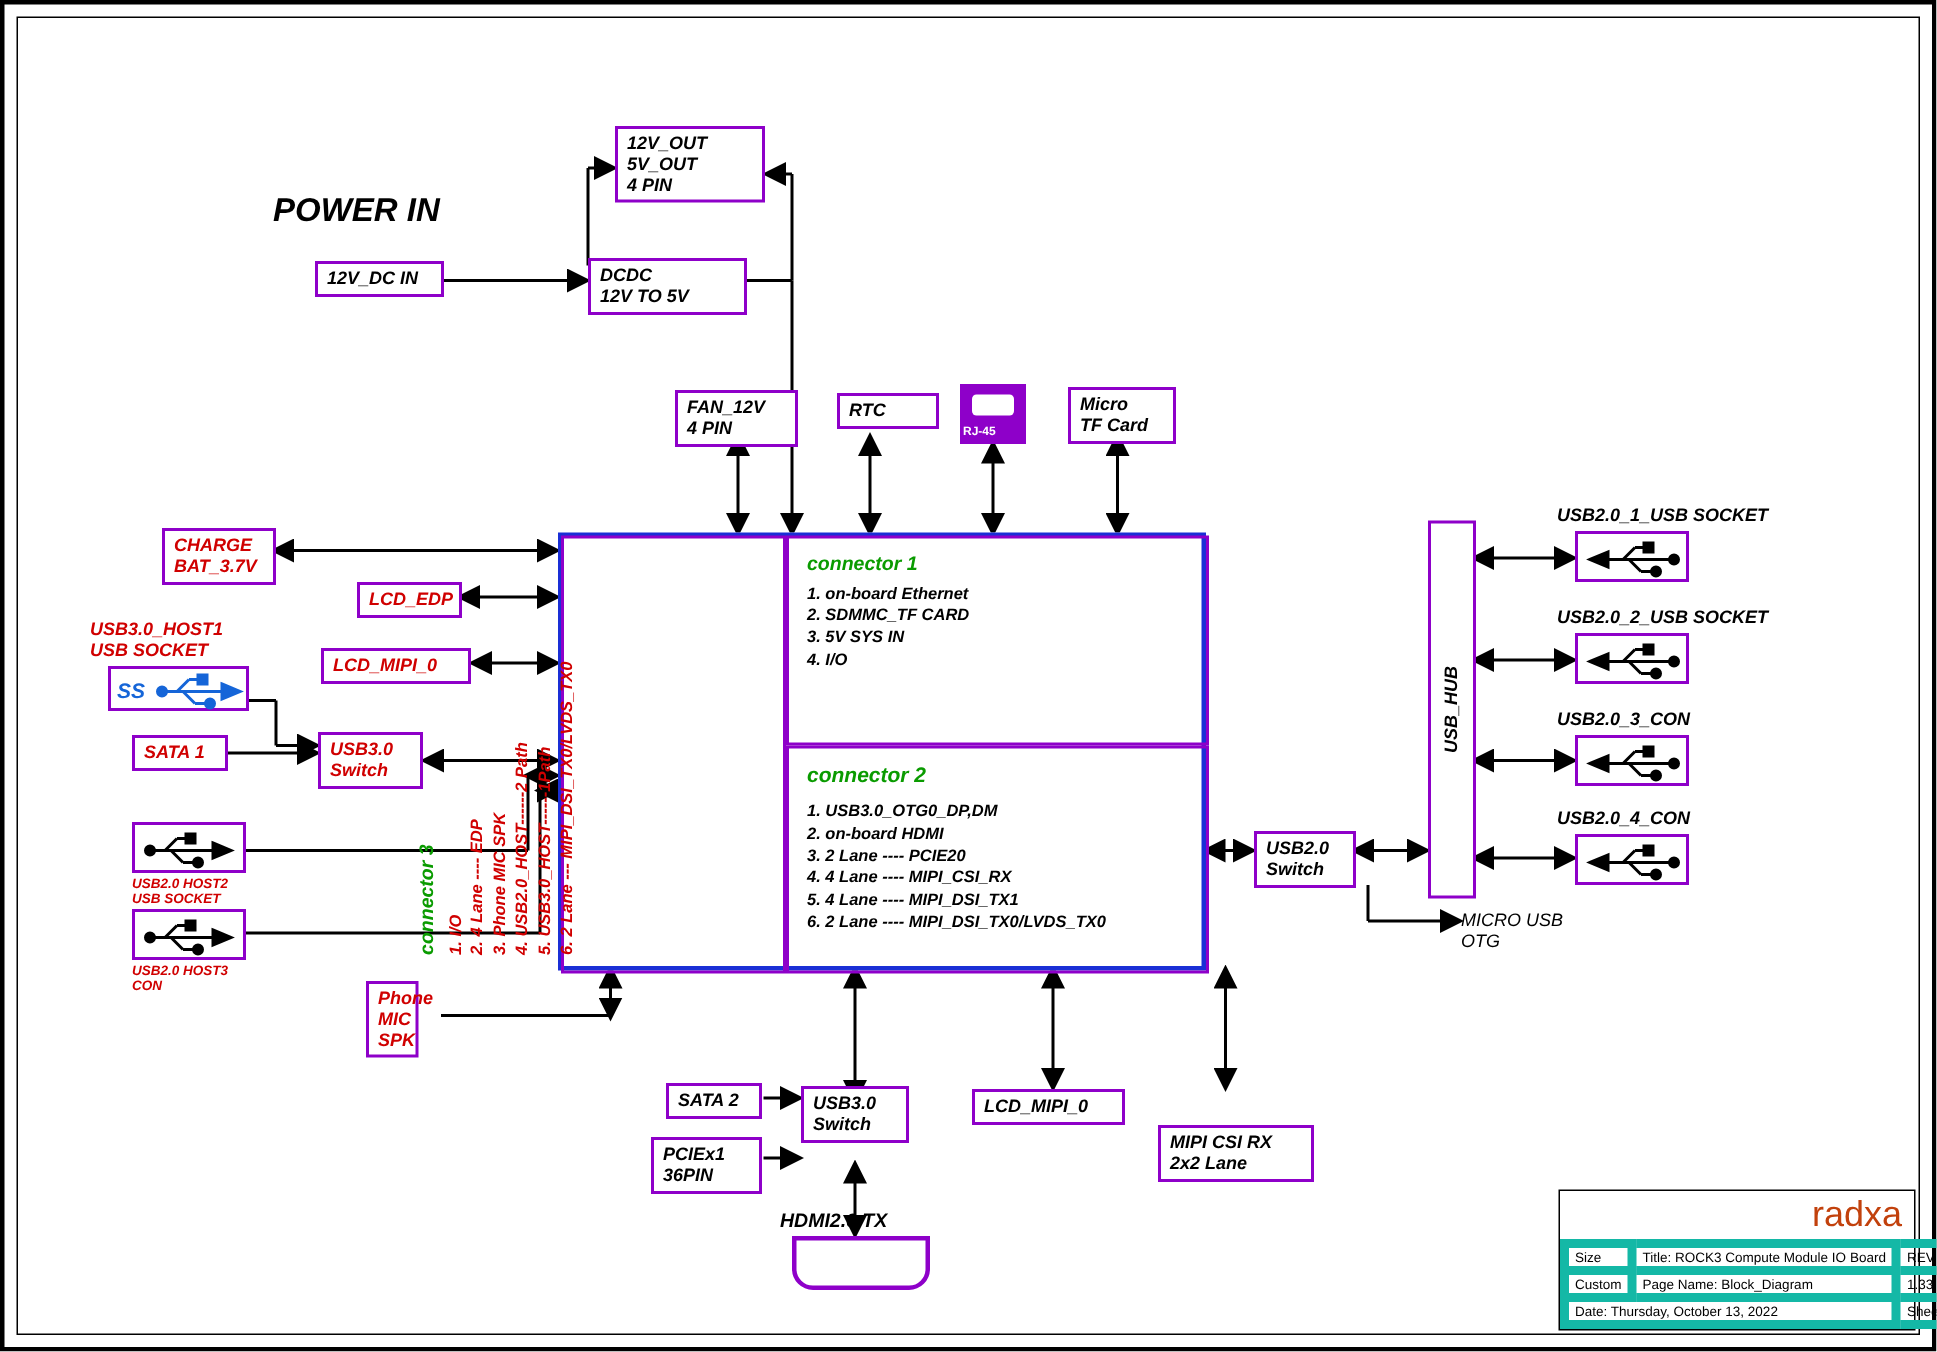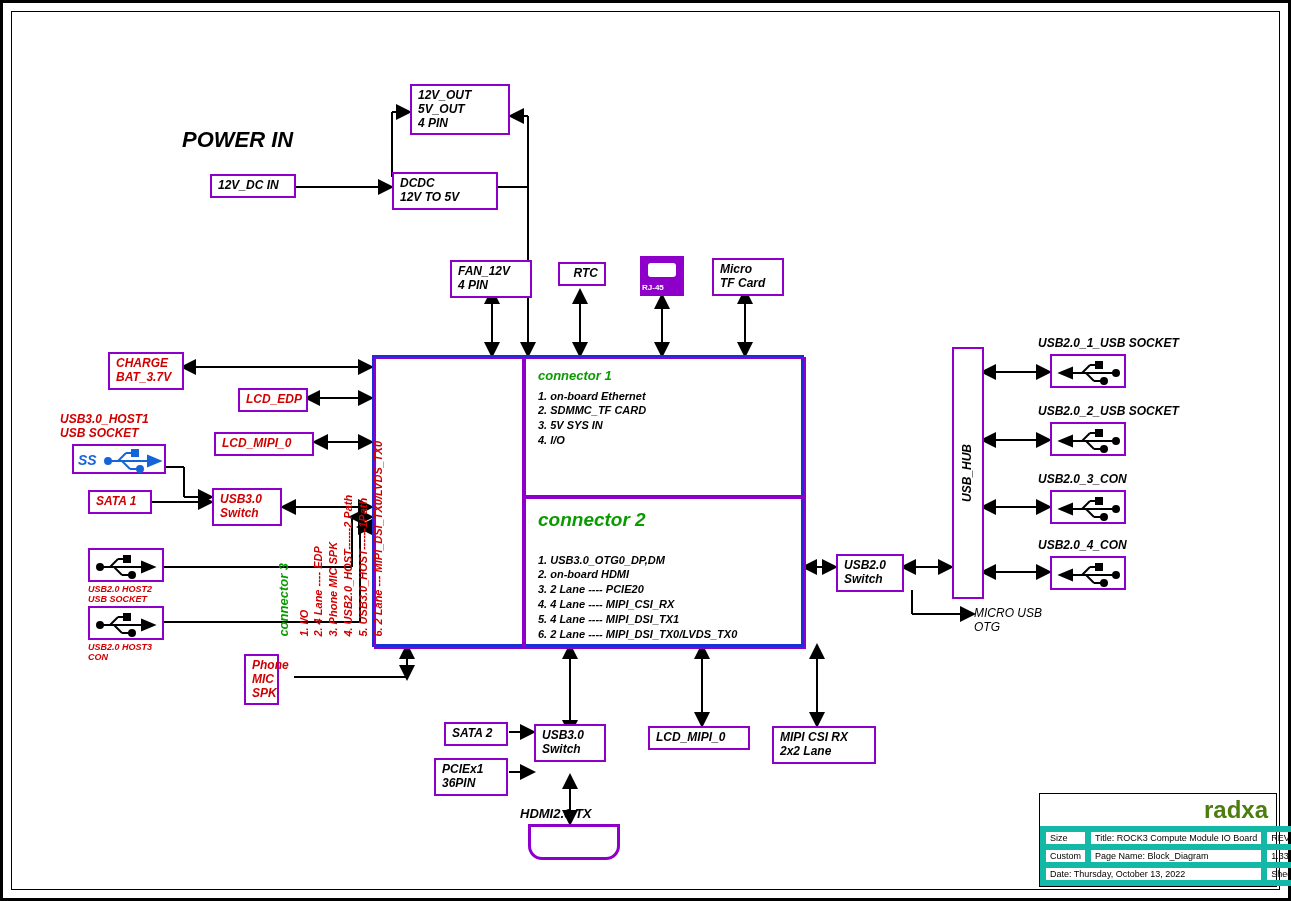--- a/index.html
+++ b/index.html
@@ -11,21 +11,21 @@
 .green{color:#0a9b00}
 .center-box{position:absolute;border:3px solid #1a2fd6;background:#fff;box-sizing:border-box}
 .sub-line{font-weight:bold;font-style:italic;font-size:11px;line-height:1.35}
 .usb-icon{position:absolute;border:2px solid #8e00c9;background:#fff;box-sizing:border-box}
 .rj45{position:absolute;background:#8e00c9;border:2px solid #8e00c9;box-sizing:border-box}
 .rj45 .slot{position:absolute;left:6px;right:6px;top:5px;height:14px;background:#fff;border-radius:3px}
 .rj45 .lbl{position:absolute;left:0;right:0;bottom:2px;color:#fff;font-size:8px;font-weight:bold}
 svg{position:absolute;left:0;top:0;overflow:visible}
 .tblock{position:absolute;border:1px solid #000;font-size:9px;background:#fff}
 .tblock td{border:6px solid #14b8a6;padding:1px 4px;white-space:nowrap}
-.logo{font-family:Arial;font-weight:bold;font-size:24px;color:#4d7c0f}
+.logo{font-family:Arial;font-weight:normal;font-size:24px;color:#c2410c}
 </style>
 </head>
 <body>
 
 <div id="page">
 <div id="inner">
 
   <svg width="1275" height="885">
     <defs>
       <marker id="ah" markerWidth="8" markerHeight="8" refX="6" refY="4" orient="auto">
@@ -92,21 +92,21 @@
 
   <div class="block" style="left:198px;top:162px;width:86px">12V_DC IN</div>
   <div class="block" style="left:380px;top:160px;width:106px;white-space:pre">DCDC
 12V TO 5V</div>
   <div class="block" style="left:398px;top:72px;width:100px;white-space:pre">12V_OUT
 5V_OUT
 4 PIN</div>
 
   <div class="block" style="left:438px;top:248px;width:82px;white-space:pre">FAN_12V
 4 PIN</div>
-  <div class="block" style="left:546px;top:250px;width:48px;text-align:right">RTC</div>
+  <div class="block" style="left:546px;top:250px;width:68px;text-align:left">RTC</div>
   <div class="rj45" style="left:628px;top:244px;width:44px;height:40px">
     <div class="slot"></div>
         <div class="lbl">RJ-45</div>
   </div>
   <div class="block" style="left:700px;top:246px;width:72px;white-space:pre">Micro
 TF Card</div>
 
   <div class="center-box" style="left:360px;top:343px;width:432px;height:292px">
 
     <div style="position:absolute;left:-1px;top:-1px;width:150px;height:292px;border:2px solid #8e00c9;box-sizing:border-box">
@@ -123,21 +123,21 @@
 
     <div style="position:absolute;left:149px;top:-1px;width:282px;height:140px;border:2px solid #8e00c9;box-sizing:border-box;padding:8px 12px">
       <div class="green sub-line" style="font-size:13px;margin-bottom:4px">connector 1</div>
       <div class="sub-line">1. on-board  Ethernet</div>
       <div class="sub-line">2. SDMMC_TF CARD</div>
       <div class="sub-line">3. 5V SYS IN</div>
       <div class="sub-line">4. I/O</div>
     </div>
 
     <div style="position:absolute;left:149px;top:139px;width:282px;height:152px;border:2px solid #8e00c9;box-sizing:border-box;padding:8px 12px">
-      <div class="green sub-line" style="font-size:19px;margin-bottom:20px">connector 2</div>
+      <div class="green sub-line" style="font-size:14px;margin-bottom:8px">connector 2</div>
       <div class="sub-line">1. USB3.0_OTG0_DP,DM</div>
       <div class="sub-line">2. on-board  HDMI</div>
       <div class="sub-line">3. 2 Lane ---- PCIE20</div>
       <div class="sub-line">4. 4 Lane ---- MIPI_CSI_RX</div>
       <div class="sub-line">5. 4 Lane ---- MIPI_DSI_TX1</div>
       <div class="sub-line">6. 2 Lane ---- MIPI_DSI_TX0/LVDS_TX0</div>
     </div>
   </div>
 
   <div class="block red" style="left:96px;top:340px;width:76px;white-space:pre">CHARGE
@@ -202,21 +202,21 @@
   <div class="block red" style="left:232px;top:642px;width:35px;white-space:pre">Phone
 MIC
 SPK</div>
 
   <div class="block" style="left:432px;top:710px;width:64px">SATA 2</div>
   <div class="block" style="left:422px;top:746px;width:74px;white-space:pre">PCIEx1
 36PIN</div>
   <div class="block" style="left:522px;top:712px;width:72px;white-space:pre">USB3.0
 Switch</div>
   <div class="block" style="left:636px;top:714px;width:102px">LCD_MIPI_0</div>
-  <div class="block" style="left:760px;top:714px;width:104px;white-space:pre">MIPI CSI RX
+  <div class="block" style="left:760px;top:738px;width:104px;white-space:pre">MIPI CSI RX
 2x2 Lane</div>
   <div class="title" style="left:508px;top:794px;font-size:13px">HDMI2.0 TX</div>
   <div style="position:absolute;left:516px;top:812px;width:86px;height:30px;border:3px solid #8e00c9;border-radius:0 0 14px 14px;background:#fff"></div>
 
   <div class="block" style="left:824px;top:542px;width:68px;white-space:pre">USB2.0
 Switch</div>
   <div class="block" style="left:940px;top:335px;width:32px;height:252px;padding:0">
     <div style="position:absolute;left:50%;top:50%;transform:translate(-50%,-50%) rotate(-90deg);white-space:nowrap">USB_HUB</div>
   </div>
   <div class="title" style="left:962px;top:594px;font-size:12px;white-space:pre;font-weight:normal;font-style:italic">MICRO USB

